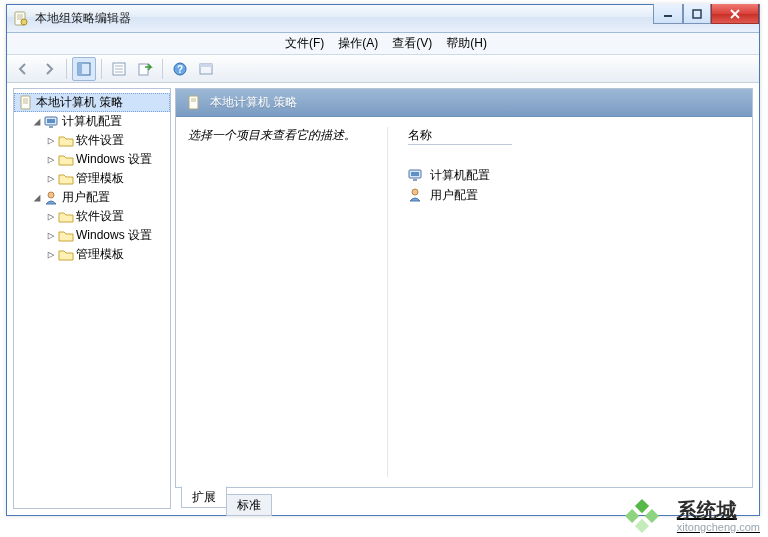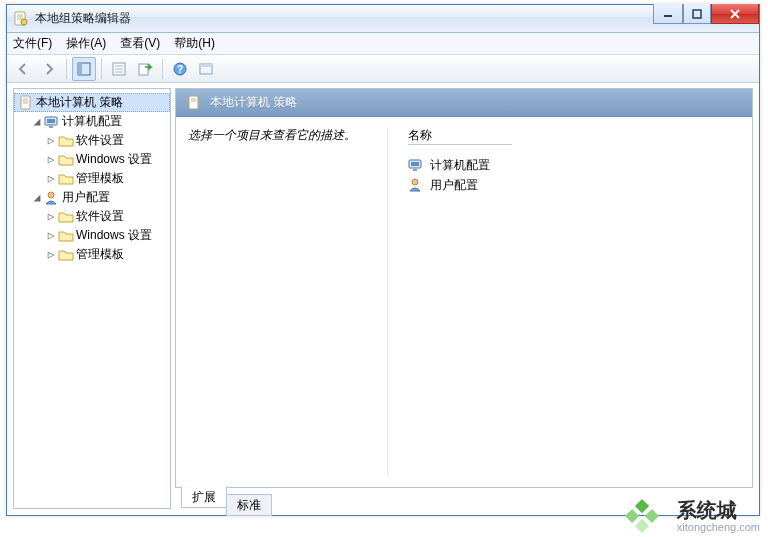--- a/index.html
+++ b/index.html
@@ -6,50 +6,50 @@
   body { background: #fff; width: 768px; height: 537px; overflow: hidden; position: relative; }
   .window { position:absolute; left:6px; top:4px; width:754px; height:512px; border:1px solid #4a78b8; background:#fff; box-shadow:0 0 4px rgba(0,0,0,0.15);}
   .titlebar { height:28px; background: linear-gradient(to bottom,#f7fbff 0%,#e3ecf7 45%,#d6e4f5 46%,#eaf1fb 100%); border-bottom:1px solid #9fb9d9; display:flex; align-items:center; padding-left:6px;}
   .titlebar .ticon { width:16px; height:16px; margin-right:6px; }
   .titlebar .title { font-size:12px; color:#1a1a1a; }
   .winbtns { position:absolute; right:0; top:-1px; display:flex; }
   .winbtn { width:30px; height:20px; border:1px solid #7a94b8; border-top:none; background:linear-gradient(to bottom,#eaf3ff,#cfe2f8); display:flex; align-items:center; justify-content:center; }
   .winbtn.max { width:28px; }
   .winbtn.close { width:48px; background:linear-gradient(to bottom,#f07a74,#d9433b 50%,#c62f27 51%,#e0584f); border-color:#a03028;}
   .winbtn svg { display:block; }
-  .menubar { height:22px; background:#f4f7fb; border-bottom:1px solid #d0d9e6; display:flex; align-items:center; padding-left:6px; font-size:12px; gap:14px; color:#000;}
+  .menubar { height:22px; background:#f4f7fb; border-bottom:1px solid #d0d9e6; display:flex; align-items:center; padding-left:6px; font-size:12px; gap:14px; color:#000;justify-content:center;}
   .menubar span { cursor:default; }
   .toolbar { height:28px; background:linear-gradient(to bottom,#fdfefe,#e9eef5); border-bottom:1px solid #c7d0dc; display:flex; align-items:center; padding:0 4px; gap:2px;}
   .tbtn { width:24px; height:24px; display:flex; align-items:center; justify-content:center; border:1px solid transparent; border-radius:2px; }
   .tbtn.active { border-color:#9db7d9; background:#d9e8fb; }
   .tsep { width:1px; height:20px; background:#c7d0dc; margin:0 3px;}
   .body { position:absolute; top:79px; left:0; right:0; bottom:0; display:flex; }
   .tree { width:158px; border:1px solid #b5c4d7; margin:4px 2px 6px 6px; background:#fff; padding:4px 0; font-size:12px; overflow:hidden;}
   .tree-row { display:flex; align-items:center; height:19px; padding-left:4px; gap:2px; white-space:nowrap; cursor:default;}
   .tree-row.sel { background:#cfe2fb; border:1px dotted #7aa3d9; padding-left:3px; height:19px;}
   .exp { width:10px; text-align:center; font-size:11px; color:#6a6a6a; font-family:Consolas,monospace;}
   .ticon-s { width:16px; height:16px; flex:none; }
   .indent1 { padding-left:18px !important; }
   .indent2 { padding-left:32px !important; }
   .content { flex:1; margin:4px 6px 6px 2px; display:flex; flex-direction:column; }
   .content-inner { flex:1; border:1px solid #b5c4d7; background:#fff; display:flex; flex-direction:column;}
   .content-header { height:28px; background:linear-gradient(to bottom,#9db8d6,#7a9cc2); border-bottom:1px solid #6b8fb7; display:flex; align-items:center; padding-left:10px; gap:8px;}
   .content-header span { font-size:12px; color:#fff; text-shadow:0 1px 0 rgba(0,0,0,0.2); }
   .content-body { flex:1; display:flex; padding:10px 12px; font-size:12px; gap:20px;}
   .col-left { width:200px; border-right:1px solid #e2e7ee; padding-right:10px;font-style:italic;}
   .col-right { flex:1; }
-  .col-right .hdr { color:#000; margin-bottom:10px; display:inline-block; border-bottom:1px solid #bfcad8; padding-right:80px;}
+  .col-right .hdr { color:#000; margin-bottom:20px; display:inline-block; border-bottom:1px solid #bfcad8; padding-right:80px;}
   .col-right ul { list-style:none; }
   .col-right li { display:flex; align-items:center; gap:6px; height:20px; cursor:default;}
   .tabs { height:22px; display:flex; align-items:center; padding-left:6px; font-size:12px; margin-top:-1px;}
   .tab { padding:2px 10px 1px; border:1px solid #b5c4d7; border-top-color:#fff; background:#fff; position:relative; top:-1px; margin-right:-1px;}
   .tab.active {border-top:1px solid #fff; z-index:2;}
   .tab:not(.active){ background:#eef2f7; border-top:1px solid #b5c4d7; top:7px;}
   
-  .watermark { position:absolute; right:6px; bottom:-1px; display:flex; gap:18px; font-size:12px;}
+  .watermark { position:absolute; right:6px; bottom:-1px; display:flex; gap:18px; font-size:12px;text-decoration:underline;}
   
   svg { display:block; }
 </style>
 </head>
 <body>
 
 <div class="window">
 
   <div class="titlebar">
     <span class="ticon">

